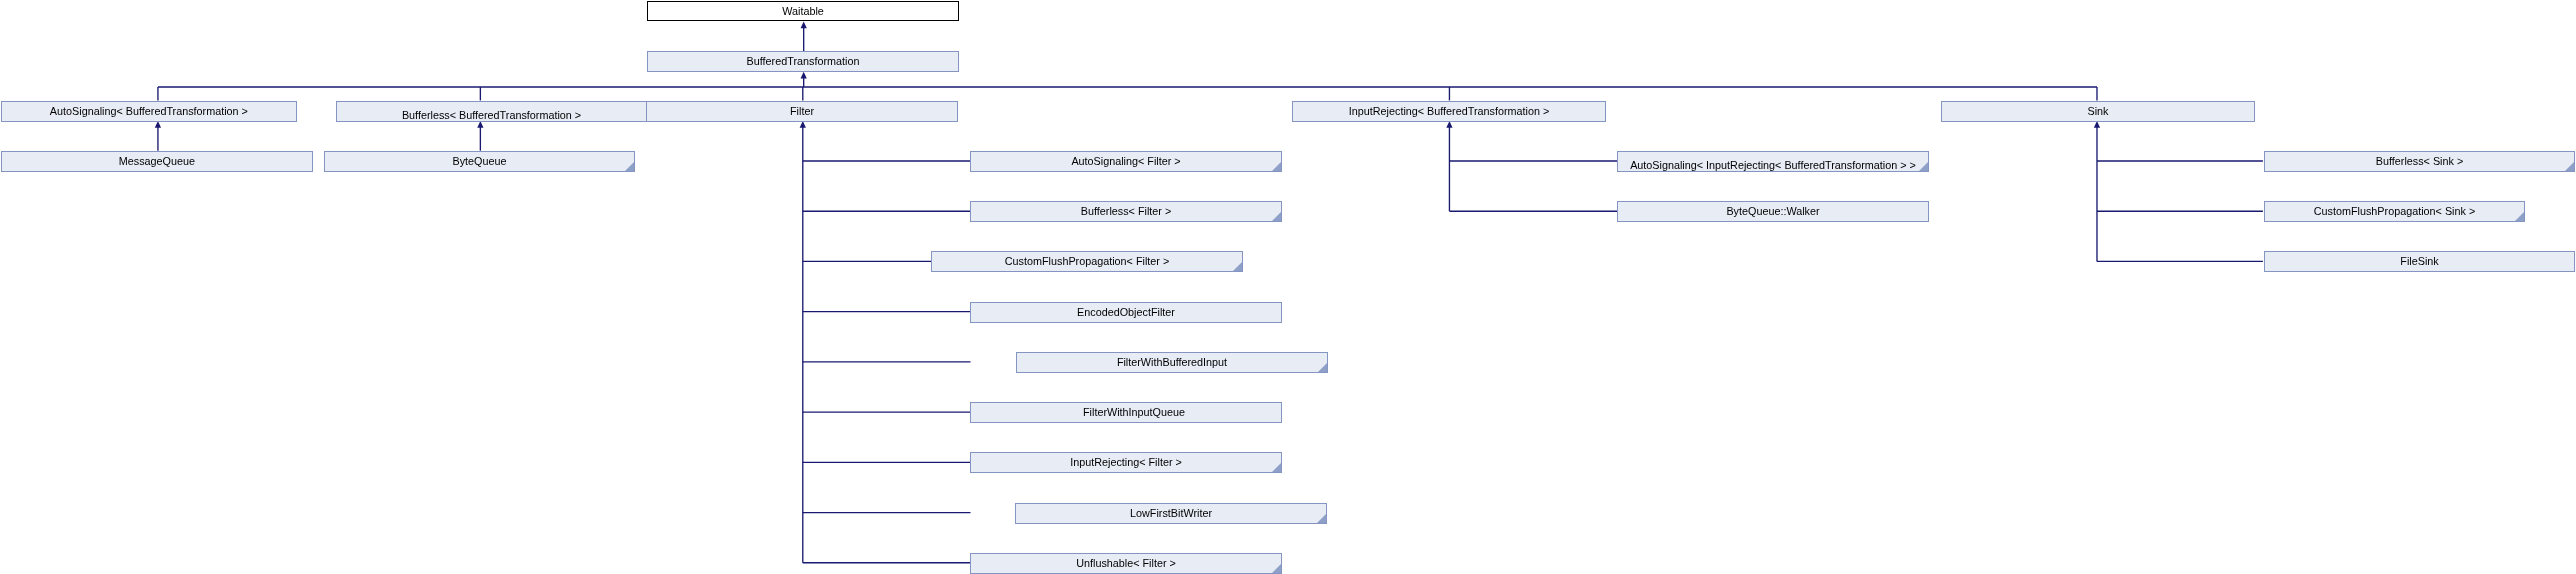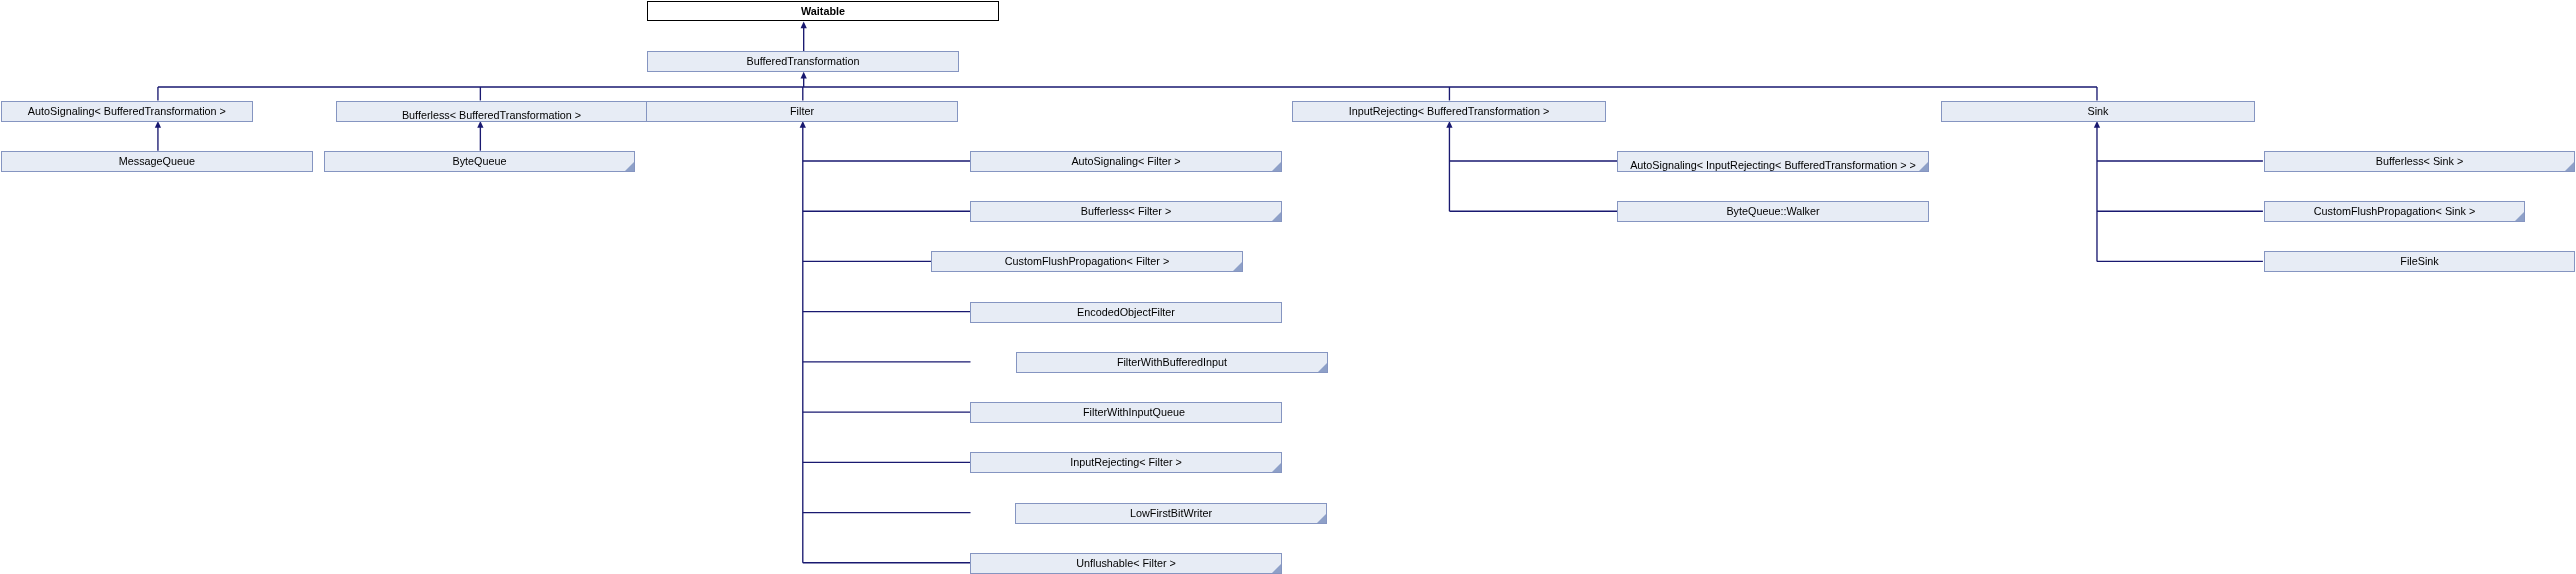--- a/index.html
+++ b/index.html
@@ -80,27 +80,27 @@
       <polyline points="1615,139 1615,235.5" fill="none" stroke="#191970" stroke-width="1.5"></polyline>
       <polyline points="1615,179.5 1802,179.5" fill="none" stroke="#191970" stroke-width="1.5"></polyline>
       <polyline points="1615,235.5 1802,235.5" fill="none" stroke="#191970" stroke-width="1.5"></polyline>
       <path d="M 2337 135 L 2333.5 142.5 L 2340.5 142.5 Z" fill="#191970"></path>
       <polyline points="2337,139 2337,291.5" fill="none" stroke="#191970" stroke-width="1.5"></polyline>
       <polyline points="2337,179.5 2522,179.5" fill="none" stroke="#191970" stroke-width="1.5"></polyline>
       <polyline points="2337,235.5 2522,235.5" fill="none" stroke="#191970" stroke-width="1.5"></polyline>
       <polyline points="2337,291.5 2522,291.5" fill="none" stroke="#191970" stroke-width="1.5"></polyline>
     </svg>
   <div id="nodes">
-      <div class="node root" style="left: 647px; top: 0.9px; width: 352px; font-weight: bold;">
+      <div class="node root" style="left: 647px; top: 0.9px; width: 312px;">
         <span class="label">Waitable</span>
       </div>
       <div class="node" style="left: 647px; top: 51px; width: 312px;">
         <span class="label">BufferedTransformation</span>
       </div>
-      <div class="node" style="left: 0.9px; top: 101px; width: 252px;">
+      <div class="node" style="left: 0.9px; top: 101px; width: 296px;">
         <span class="label">AutoSignaling&lt; BufferedTransformation &gt;</span>
       </div>
       <div class="node" style="left: 336px; top: 101px; width: 311px; align-items: flex-end;">
         <span class="label">Bufferless&lt; BufferedTransformation &gt;</span>
       </div>
       <div class="node" style="left: 646px; top: 101px; width: 312px;">
         <span class="label">Filter</span>
       </div>
       <div class="node" style="left: 1292px; top: 101px; width: 314px;">
         <span class="label">InputRejecting&lt; BufferedTransformation &gt;</span>

